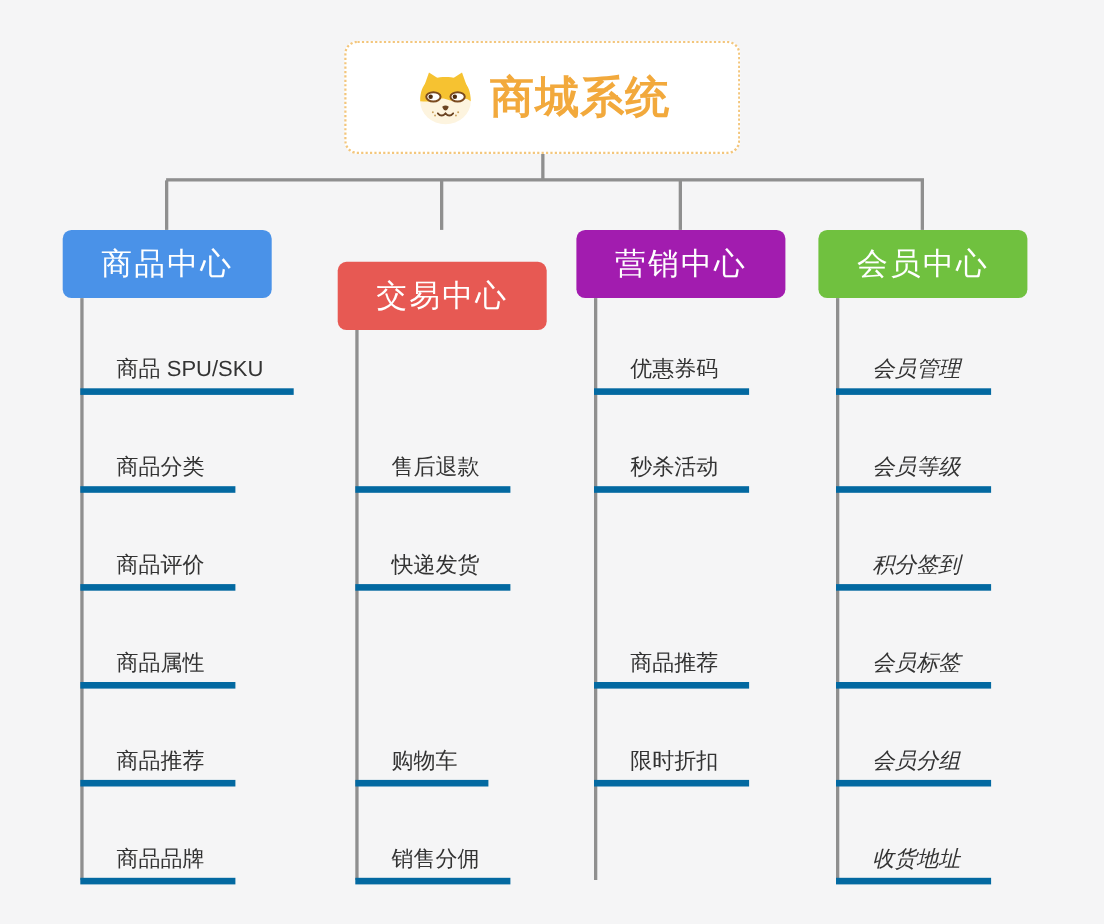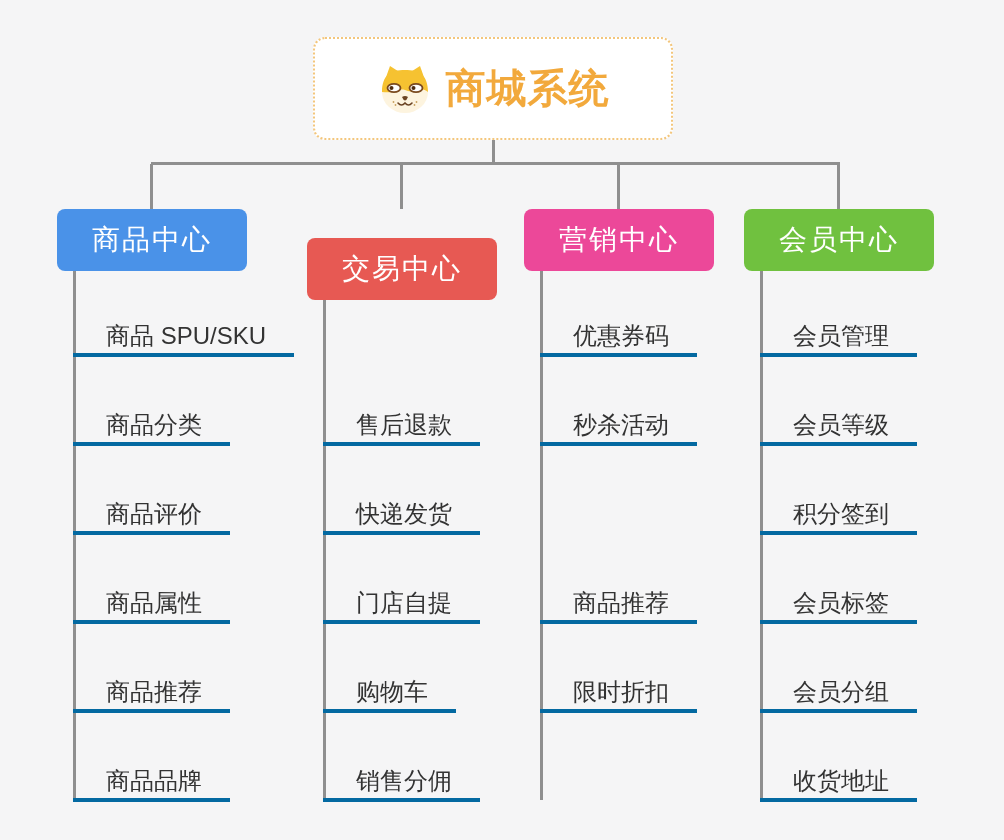--- a/index.html
+++ b/index.html
@@ -21,23 +21,23 @@
   .trunk{width:3px;top:271px;height:529px;}
   .trunk1{left:73px;} .trunk2{left:323px;} .trunk3{left:540px;} .trunk4{left:760px;}
 
   
   .branch{position:absolute;top:209px;width:190px;height:62px;border-radius:8px;
     display:flex;align-items:center;justify-content:center;cursor:default;}
   .branch .branch-label{color:#ffffff;font-size:28px;letter-spacing:2px;text-align:center;}
   .b1{left:57px;} .b2{left:307px;} .b3{left:524px;} .b4{left:744px;}
 
   
-  .sub{position:absolute;font-size:24px;line-height:26px;color:#333333;white-space:nowrap;
-    padding:0 28px 4px 33px;border-bottom:4px solid #0369a1;}
-  .c1{left:73px;} .c2{left:323px;} .c3{left:540px;} .c4{left:760px;}
+  .sub{position:absolute;font-size:20px;line-height:26px;color:#333333;white-space:nowrap;
+    padding:0 28px 4px 33px;border-bottom:6px solid #0369a1;}
+  .c1{left:73px;} .c2{left:323px;} .c3{left:540px;} .c4{left:760px;font-style:italic;}
   .r1{top:323px;} .r2{top:412px;} .r3{top:501px;} .r4{top:590px;} .r5{top:679px;} .r6{top:768px;}
 </style>
 </head>
 <body>
 
 <div class="canvas">
 
   <div class="line stem-root"></div>
   <div class="line bus"></div>
   <div class="line stub stub1"></div>
@@ -70,37 +70,36 @@
     </span>
     <span class="root-label">商城系统</span>
   </div>
 
   <div class="branch b1" style="background-color: rgb(74, 146, 232);">
     <span class="branch-label">商品中心</span>
   </div>
   <div class="branch b2" style="background-color: rgb(231, 89, 83); margin-top: 29px;">
     <span class="branch-label">交易中心</span>
   </div>
-  <div class="branch b3" style="background-color: #ec4899;">
+  <div class="branch b3" style="background-color: #a21caf;">
     <span class="branch-label">营销中心</span>
   </div>
   <div class="branch b4" style="background-color: rgb(112, 193, 63);">
     <span class="branch-label">会员中心</span>
   </div>
 
   <div class="sub c1 r1">商品 SPU/SKU</div>
   <div class="sub c1 r2">商品分类</div>
   <div class="sub c1 r3">商品评价</div>
   <div class="sub c1 r4">商品属性</div>
   <div class="sub c1 r5">商品推荐</div>
   <div class="sub c1 r6">商品品牌</div>
 
   <div class="sub c2 r2">售后退款</div>
   <div class="sub c2 r3">快递发货</div>
-  <div class="sub c2 r4">门店自提</div>
   <div class="sub c2 r5">购物车</div>
   <div class="sub c2 r6">销售分佣</div>
 
   <div class="sub c3 r1">优惠券码</div>
   <div class="sub c3 r2">秒杀活动</div>
   <div class="sub c3 r4">商品推荐</div>
   <div class="sub c3 r5">限时折扣</div>
 
   <div class="sub c4 r1">会员管理</div>
   <div class="sub c4 r2">会员等级</div>

